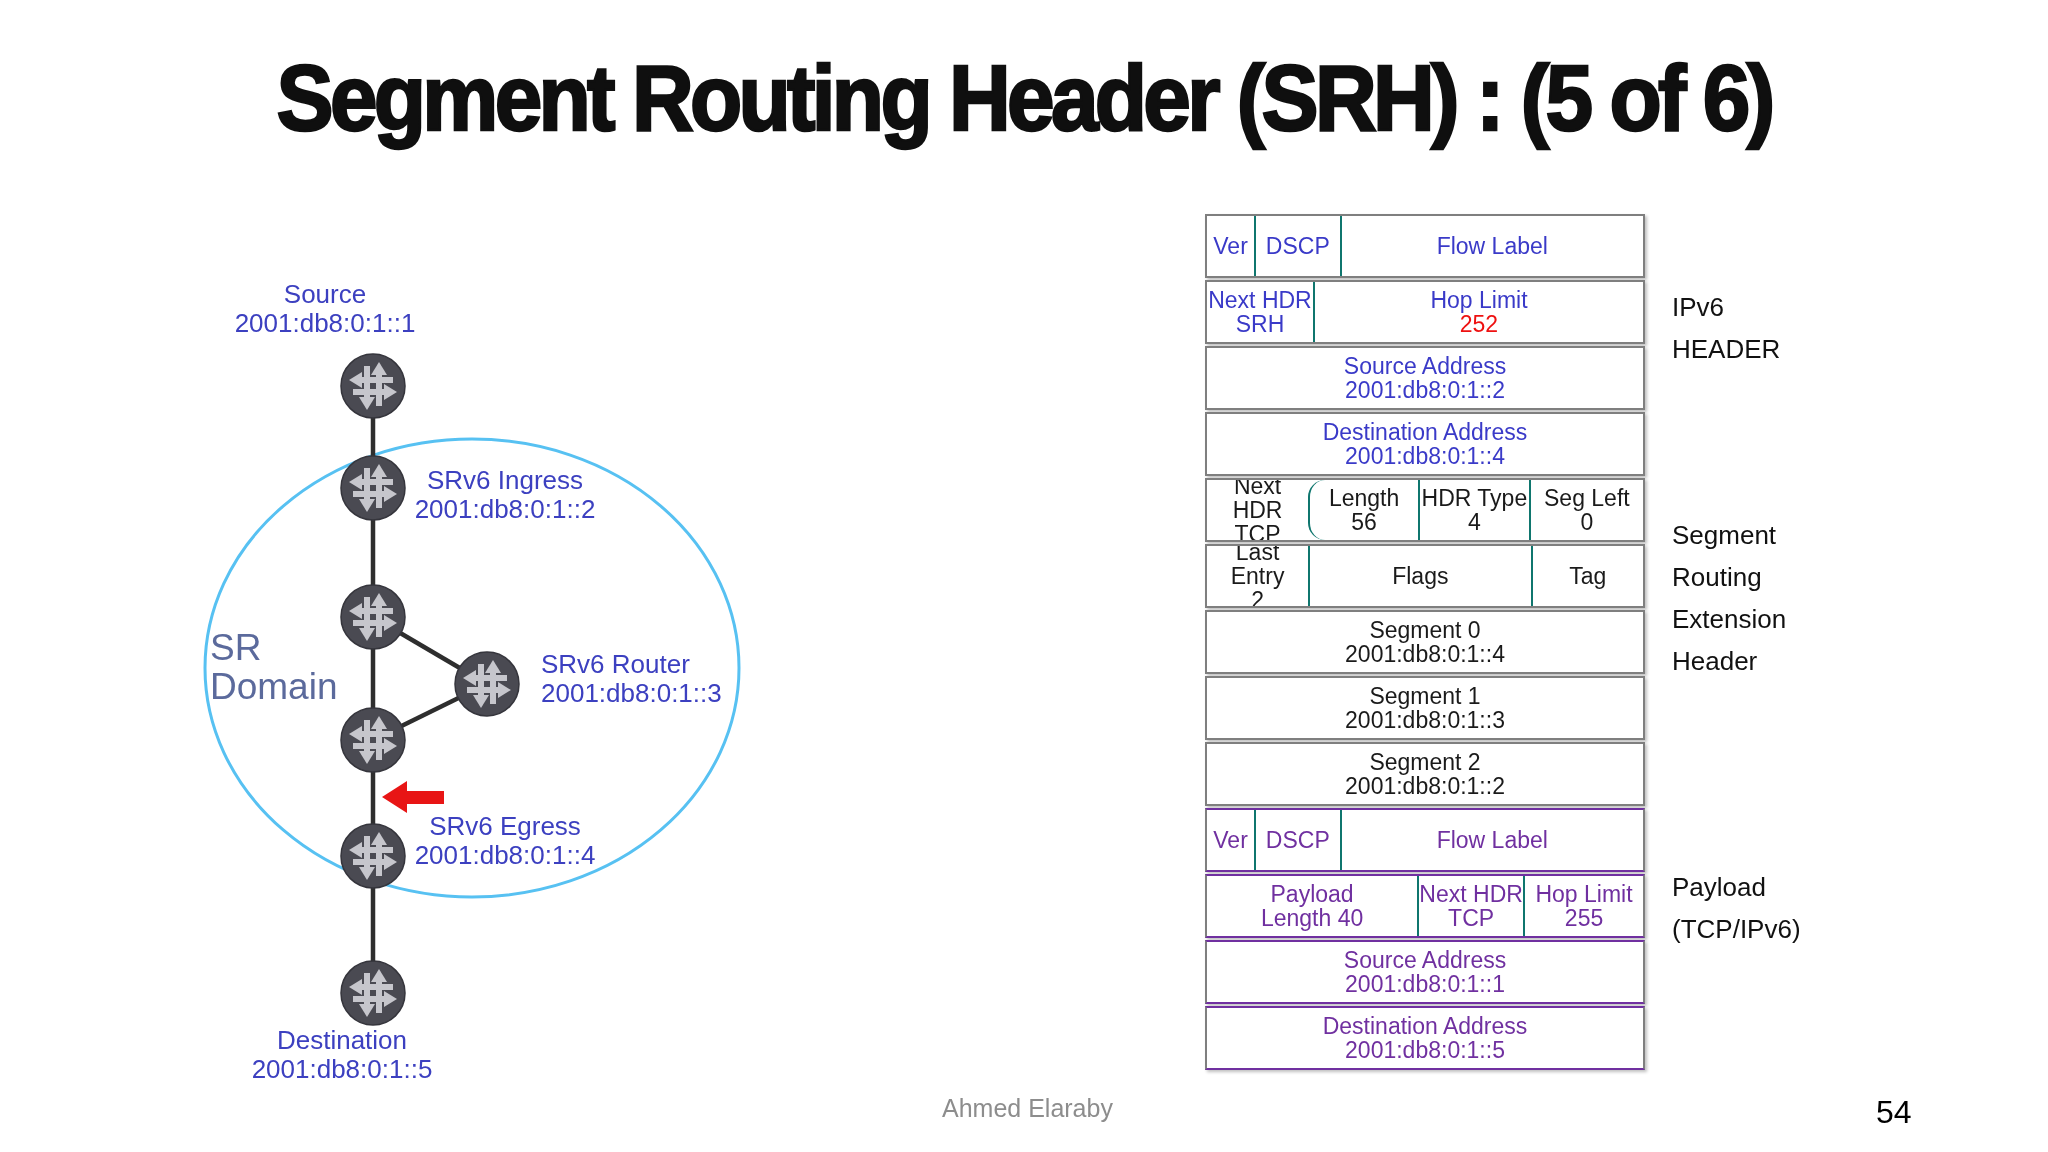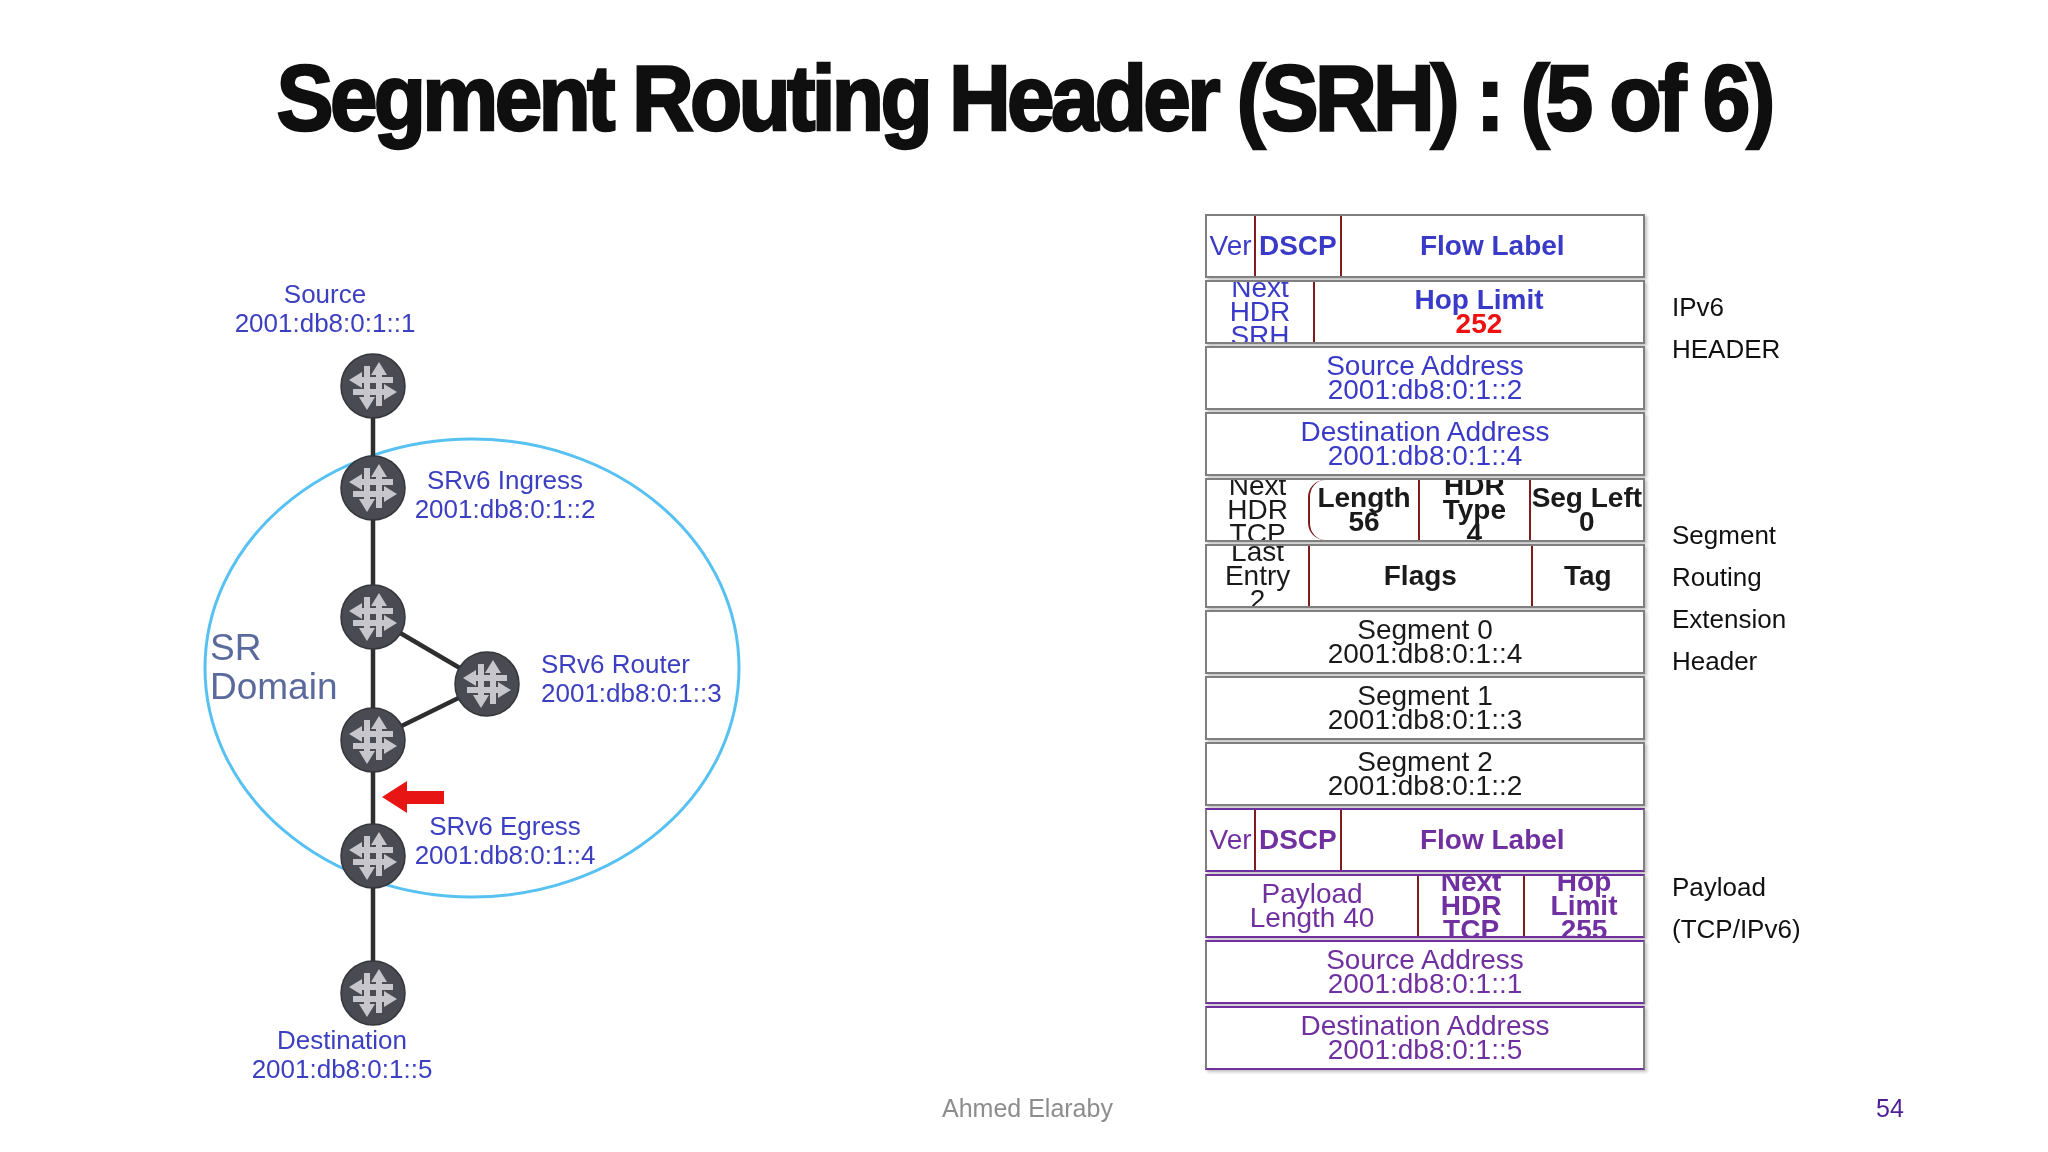--- a/index.html
+++ b/index.html
@@ -19,42 +19,42 @@
   .domain-label{position:absolute;left:210px;top:628px;color:#5b6a9c;font-size:37px;
                 line-height:39px;text-align:left;}
 
   
   .ptable{position:absolute;left:1205px;top:214px;width:440px;}
   .prow{box-sizing:border-box;height:64px;margin-top:2px;border:2px solid #7f7f7f;
         display:flex;align-items:stretch;background:#fff;box-shadow:2px 2px 3px rgba(0,0,0,.25);}
   .prow:first-child{margin-top:0;}
   .prow.short{height:54px;}
   .cell{box-sizing:border-box;flex-shrink:0;display:flex;flex-direction:column;
-        justify-content:center;align-items:center;text-align:center;font-size:28px;
+        justify-content:center;align-items:center;text-align:center;font-size:23px;
         line-height:24px;overflow:hidden;}
-  .cell + .cell{border-left:2px solid #7f1d1d;font-weight:bold;}
+  .cell + .cell{border-left:2px solid #0f766e;}
   .r-ipv6 .cell{color:#3a3ac8;}
   .r-srh  .cell{color:#1a1a1a;}
   .r-pay  .cell{color:#7030a0;}
   .r-pay{border-top-color:#7030a0;border-bottom-color:#7030a0;}
   .r-pay.last{border-bottom-color:#7f7f7f;}
   .red{color:#ee1111;}
   .c-ver{width:10.8%;} .c-dscp{width:19.6%;} .c-flow{flex:1;}
   .c-plen{width:48.2%;} .c-nhdr{width:24.3%;} .c-hop{flex:1;}
   .c-q1{width:23.2%;} .c-q2{width:25.2%;border-radius:17px;} .c-q3{width:25.4%;} .c-q4{flex:1;}
   .c-le{width:23.2%;} .c-flags{width:51%;} .c-tag{flex:1;}
   .c-full{flex:1;}
 
   
   .side-label{position:absolute;left:1672px;color:#111;font-size:26px;line-height:34px;}
   .side-label span{display:block;margin-top:8px;}
 
   
   .footer-author{position:absolute;left:942px;top:1094px;color:#8d8d8d;font-size:25px;}
-  .footer-page{position:absolute;left:1876px;top:1094px;color:#4c1d95;font-size:25px;}
+  .footer-page{position:absolute;left:1876px;top:1094px;color:#000000;font-size:32px;}
 </style>
 </head>
 <body>
 
 <div class="slide">
 
   <div class="title">Segment Routing Header (SRH) : (5 of 6)</div>
 
   <svg class="diagram-svg" viewBox="0 0 2048 1152">
     <defs>

